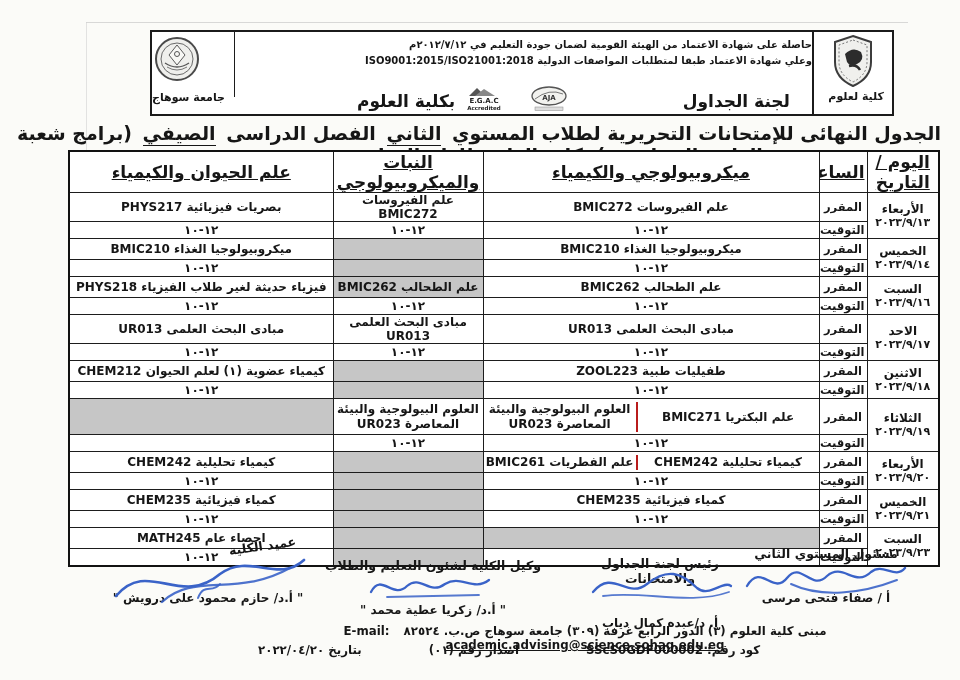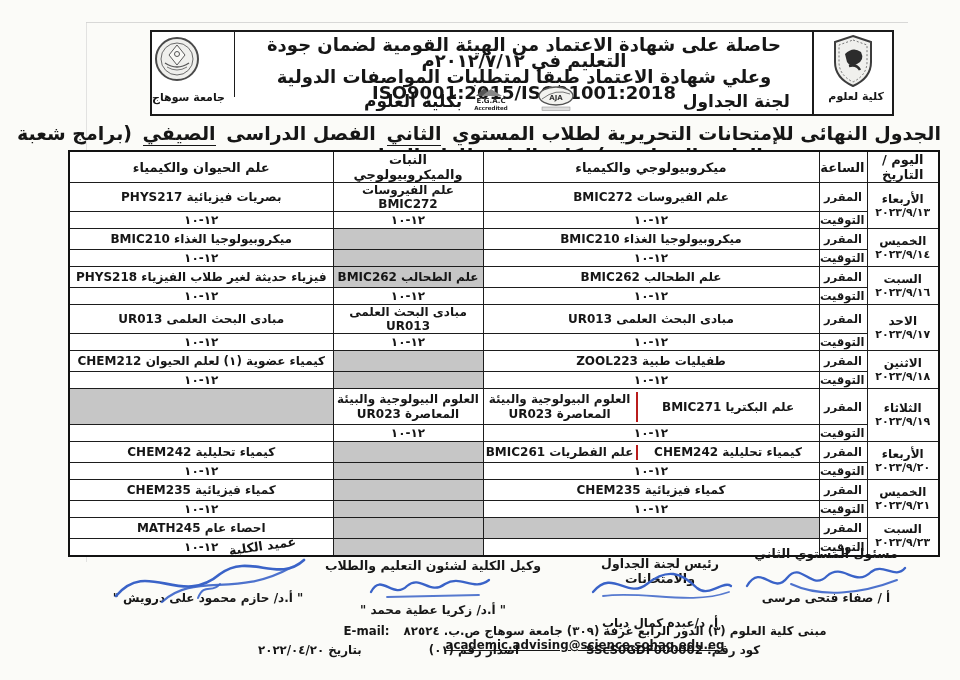--- a/index.html
+++ b/index.html
@@ -10,38 +10,38 @@
 
   
   .hdr{position:absolute;left:150px;top:30px;width:740px;height:82px;border:2px solid #1b1b1b;background:#fff;}
   .seal-box{position:absolute;left:0;top:0;bottom:17px;width:82px;border-right:1.5px solid #1b1b1b;text-align:left;}
   .seal-box svg{margin-top:3px;}
   .seal-cap{font-size:11px;margin-top:0;}
   .shield-box{position:absolute;right:0;top:0;bottom:0;width:78px;border-left:2px solid #1b1b1b;text-align:center;}
   .shield-box svg{margin-top:2px;}
   .shield-cap{font-size:11px;text-align:right;padding-right:8px;margin-top:-2px;}
   .hdr-center{position:absolute;left:84px;right:80px;top:5px;text-align:center;direction:rtl;}
-  .acc-line{font-size:18px;line-height:16px;}
-  .hdr-bottom{position:absolute;left:84px;right:80px;bottom:0;height:28px;}
+  .acc-line{font-size:10px;line-height:16px;text-align:right;}
+  .hdr-bottom{position:absolute;left:77px;right:80px;bottom:0;height:28px;}
   .committee{position:absolute;right:22px;bottom:3px;font-size:17px;}
   .faculty-lbl{position:absolute;left:128px;bottom:3px;font-size:17px;}
   .mini-logos{position:absolute;left:232px;bottom:1px;display:flex;gap:22px;align-items:flex-end;}
 
   
   .doc-title{position:absolute;top:122px;left:15px;right:15px;text-align:center;font-size:19px;direction:rtl;}
   .doc-title span{margin:0 2px;}
   .u{border-bottom:1.6px solid #161616;padding-bottom:1px;}
 
   
   table.sched{position:absolute;left:68px;top:150px;width:870px;border-collapse:collapse;direction:rtl;table-layout:fixed;background:#fff;}
   table.sched{border:2.5px solid #121212;}
   .sched td{border:1px solid #1d1d1d;padding:0 2px;text-align:center;vertical-align:middle;overflow:hidden;}
   .sched tr.hrow{height:31px;}
   .sched tr.c{height:21px;} .sched tr.t{height:17px;} .sched tr.c6{height:36px;}
-  .hcell{font-size:13px;}
+  .hcell{font-size:17px;text-decoration:underline;}
   .day-cell{font-size:12px;line-height:14px;}
   .day-cell .dt{font-size:11px;}
   .rlabel{font-size:11.5px;text-align:right;padding-right:4px;}
   .course{font-size:12px;}
   .time{font-size:12px;direction:ltr;}
   .shaded{background:#c6c6c6;}
   .split{display:flex;direction:rtl;height:100%;align-items:stretch;}
   .split .sr{flex:0 0 54%;display:flex;align-items:center;justify-content:center;border-left:2px solid #b91c1c;}
   .split .sl{flex:1;display:flex;flex-direction:column;align-items:center;justify-content:center;line-height:15px;}
   .two-line{line-height:15px;}

